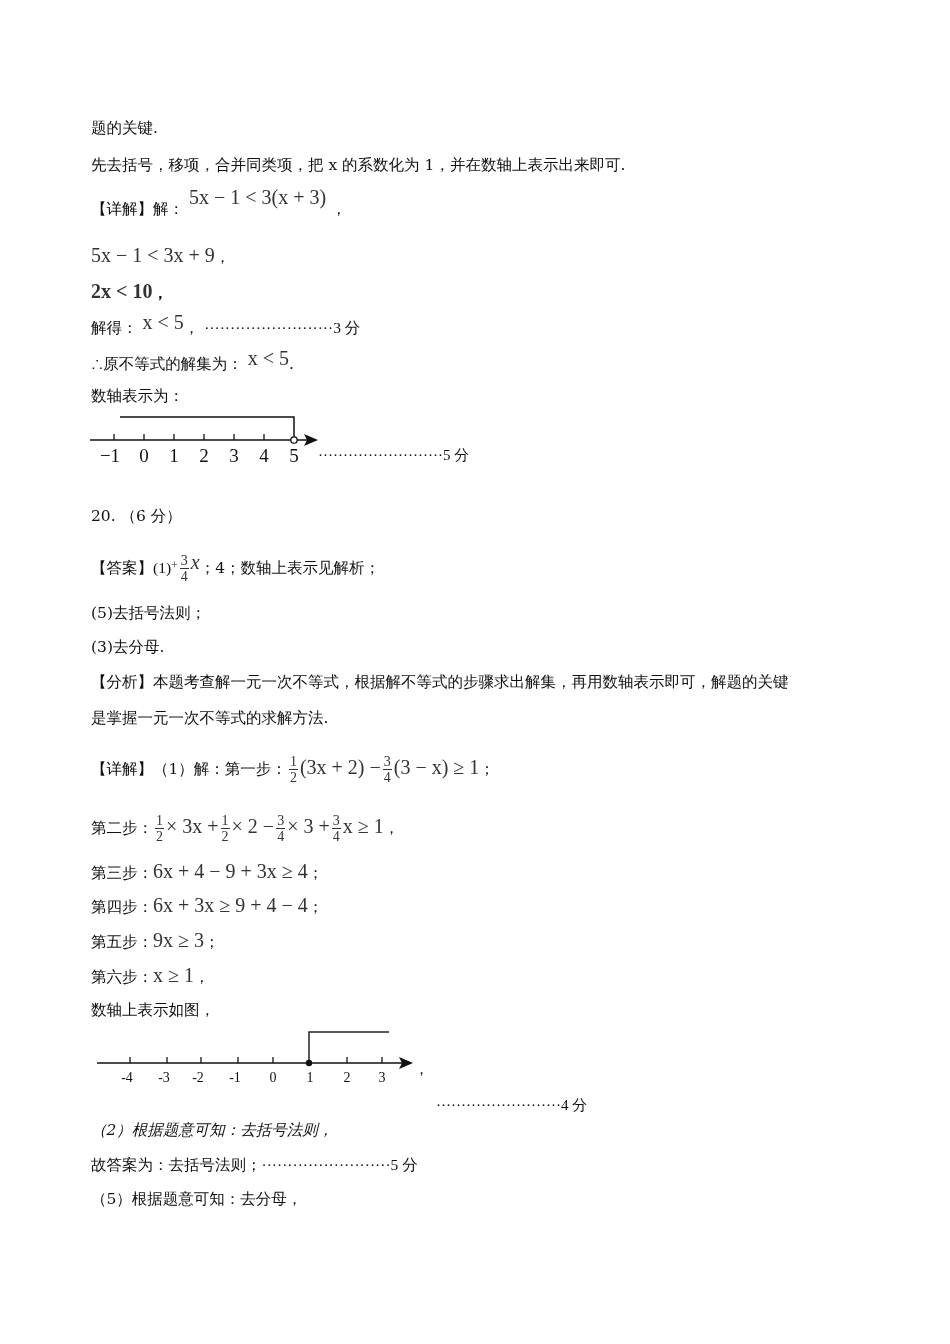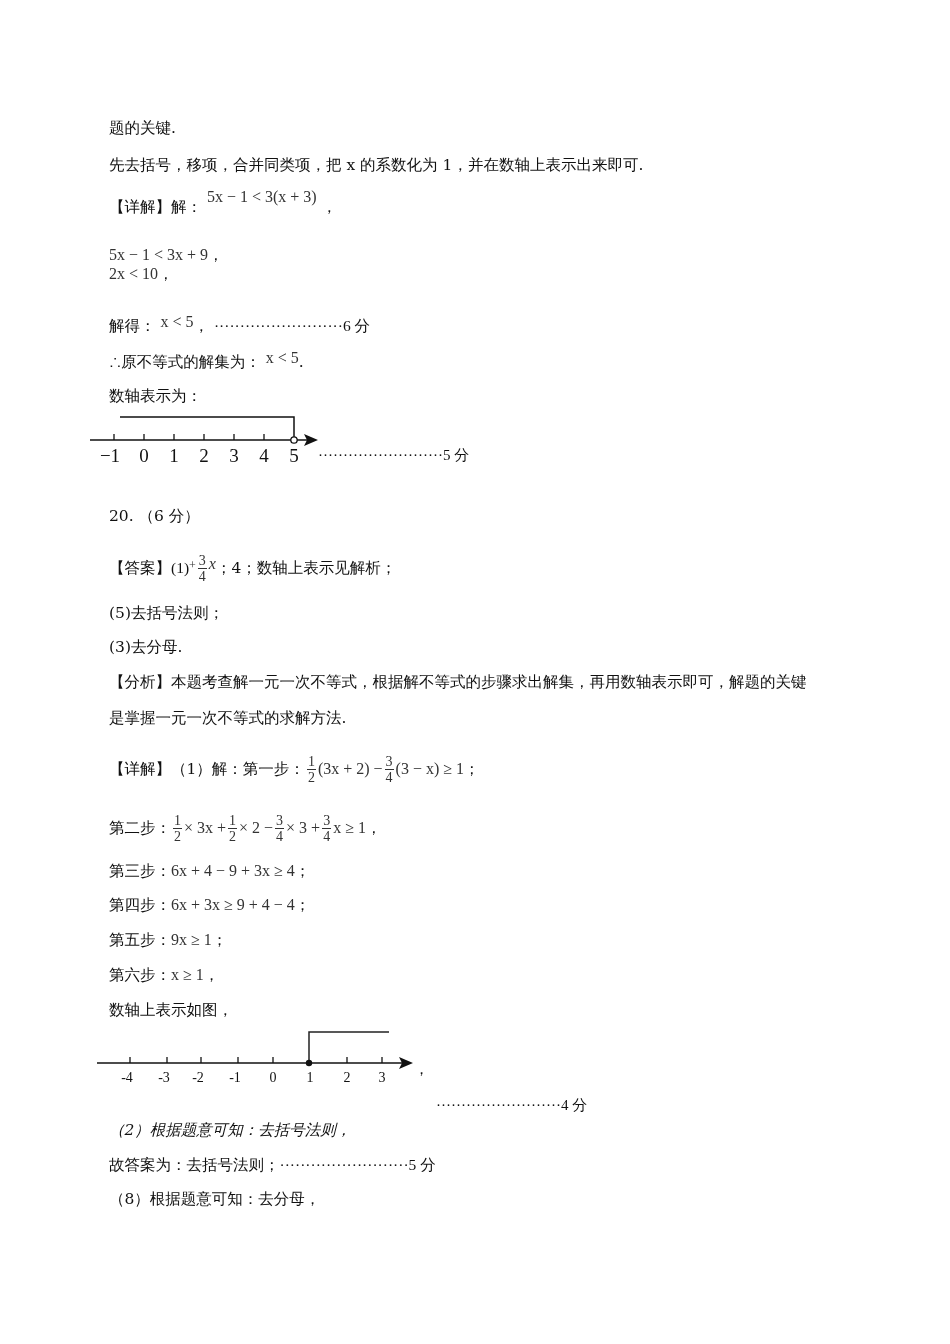--- a/index.html
+++ b/index.html
@@ -4,25 +4,24 @@
 <style>
   html, body { margin: 0; padding: 0; background: #ffffff; }
   body {
     width: 950px; height: 1344px; position: relative; overflow: hidden;
     font-family: "DejaVu Serif", "Liberation Serif", serif;
     color: #111111;
   }
   .line {
     position: absolute; left: 91px; font-size: 15.5px; line-height: 20px;
     white-space: nowrap;
-    margin-left: 18px;
   }
   .math {
     font-family: "Liberation Serif", "DejaVu Serif", serif;
-    color: #333333; font-size: 16px; display: inline-block;
+    color: #333333; font-size: 20px; display: inline-block;
   }
   .math i { font-style: italic; }
   .math.raised { position: relative; top: -10px; }
   .frac {
     display: inline-flex; flex-direction: column; align-items: center;
     vertical-align: middle; font-size: 14px; line-height: 15px; margin: 0 2px;
     font-family: "Liberation Serif", serif; color: #333;
   }
   .frac .num { border-bottom: 1px solid #333; padding: 0 1px; }
   .frac .den { padding: 0 1px; }
@@ -42,27 +41,27 @@
 
 <div class="line" style="top:197px;">
   <span>【详解】解：</span>
   <span class="math raised">5x − 1 &lt; 3(x + 3)</span>
   <span>，</span>
 </div>
 
 <div class="line" style="top:245px;">
   <span class="math">5x − 1 &lt; 3x + 9</span><span>，</span>
 </div>
-<div class="line" style="top:264px;">
+<div class="line" style="top:281px;font-weight:bold;">
   <span class="math">2x &lt; 10</span><span>，</span>
 </div>
 <div class="line" style="top:316px;">
   <span>解得：</span>
   <span class="math raised" style="top:-4px">x &lt; 5</span><span>，</span>
-  <span style="font-family:'Liberation Serif',serif;">·························6 分</span>
+  <span style="font-family:'Liberation Serif',serif;">·························3 分</span>
 </div>
 <div class="line" style="top:352px;">
   <span>∴原不等式的解集为：</span>
   <span class="math raised" style="top:-4px">x &lt; 5</span><span>.</span>
 </div>
 <div class="line" style="top:387px;font-family:Liberation Mono, monospace;">数轴表示为：</div>
 
 <div class="numline">
   <svg width="950" height="480" style="position:absolute;left:0;top:0;">
     <line x1="90" y1="440" x2="308" y2="440" stroke="#111" stroke-width="1.5"></line>
@@ -131,21 +130,21 @@
     </span><span class="math">x ≥ 1</span><span>，</span>
 </div>
 
 <div class="line" style="top:861px;">
   <span>第三步：</span><span class="math">6x + 4 − 9 + 3x ≥ 4</span><span>；</span>
 </div>
 <div class="line" style="top:895px;">
   <span>第四步：</span><span class="math">6x + 3x ≥ 9 + 4 − 4</span><span>；</span>
 </div>
 <div class="line" style="top:930px;">
-  <span>第五步：</span><span class="math">9x ≥ 1</span><span>；</span>
+  <span>第五步：</span><span class="math">9x ≥ 3</span><span>；</span>
 </div>
 <div class="line" style="top:965px;">
   <span>第六步：</span><span class="math">x ≥ 1</span><span>，</span>
 </div>
 <div class="line" style="top:1000px;">数轴上表示如图，</div>
 
 <div class="numline">
   <svg width="950" height="1100" style="position:absolute;left:0;top:0;">
     <line x1="97" y1="1063" x2="404" y2="1063" stroke="#111" stroke-width="1.5"></line>
     <polygon points="413,1063 399,1057 402,1063 399,1069" fill="#111"></polygon>
@@ -172,13 +171,13 @@
     </g>
   </svg>
 </div>
 <div class="dots" style="left:414px; top:1060px;">，</div>
 <div class="dots" style="left:436px; top:1096px;">·························4 分</div>
 
 <div class="line" style="top:1120px;font-style:italic;">（2）根据题意可知：去括号法则，</div>
 <div class="line" style="top:1155px;">
   <span>故答案为：去括号法则；</span><span style="font-family:'Liberation Serif',serif;">·························5 分</span>
 </div>
-<div class="line" style="top:1189px;">（8）根据题意可知：去分母，</div>
+<div class="line" style="top:1189px;">（5）根据题意可知：去分母，</div>
 
 </body></html>

